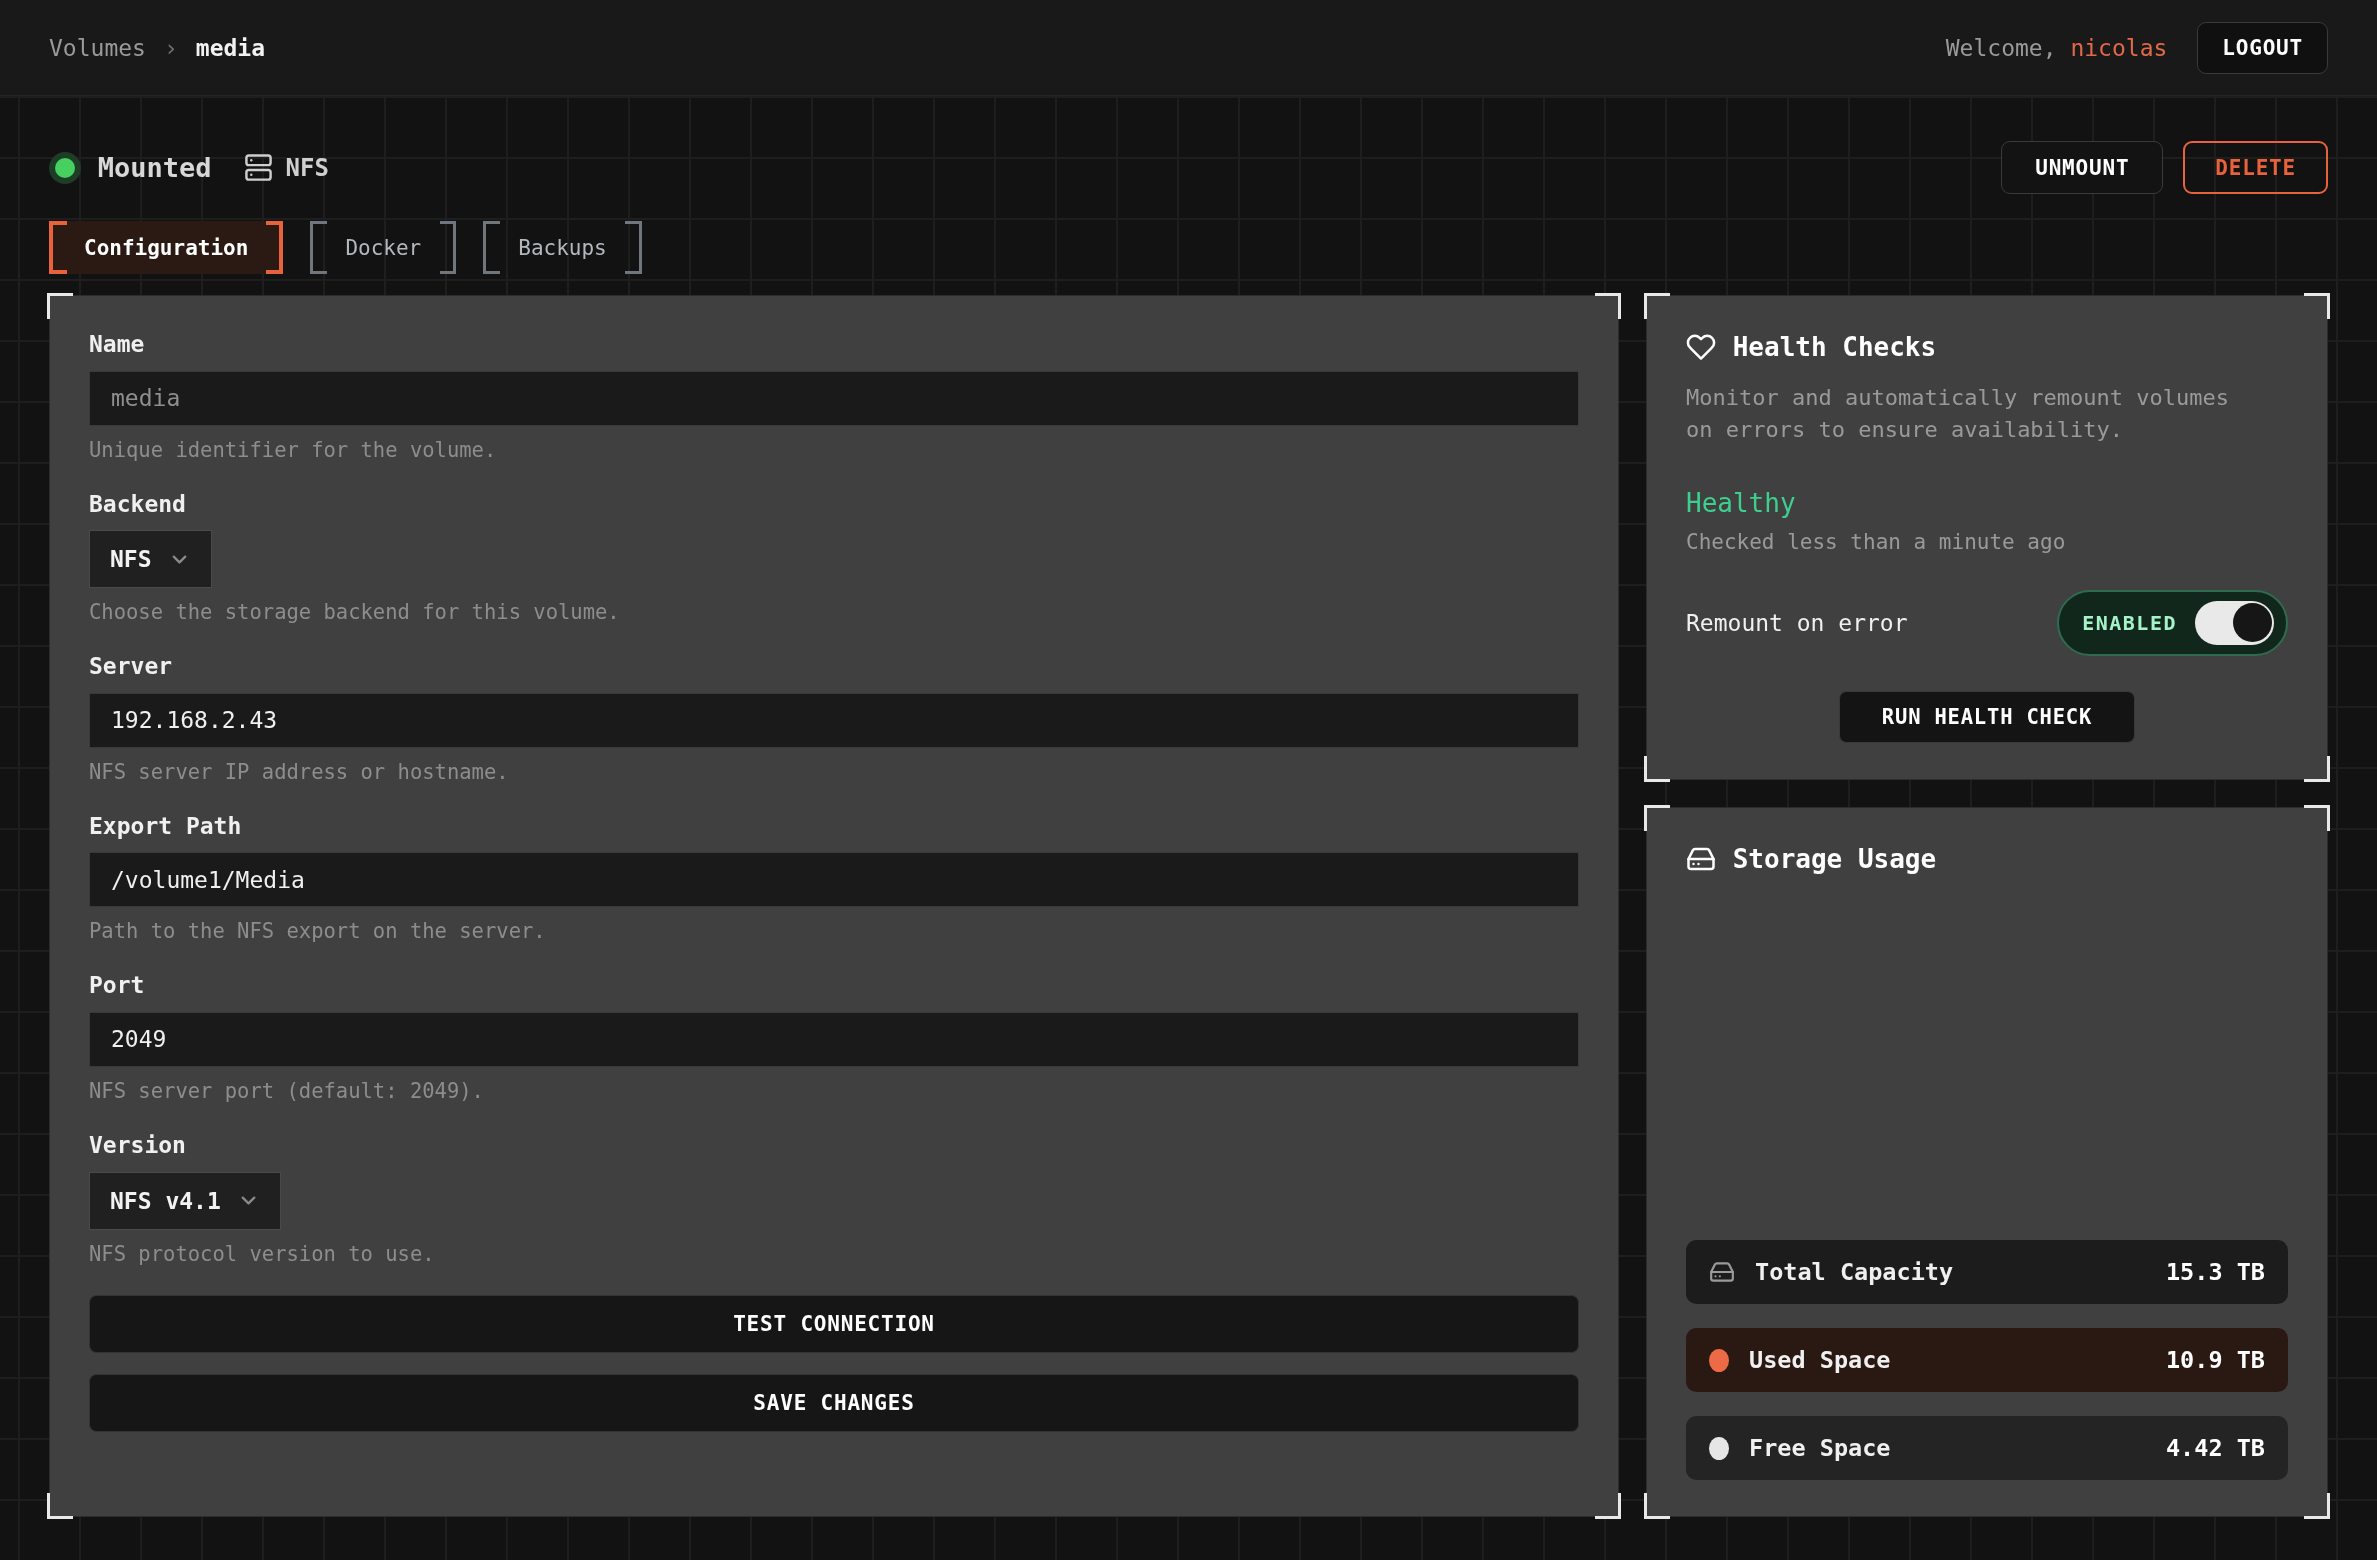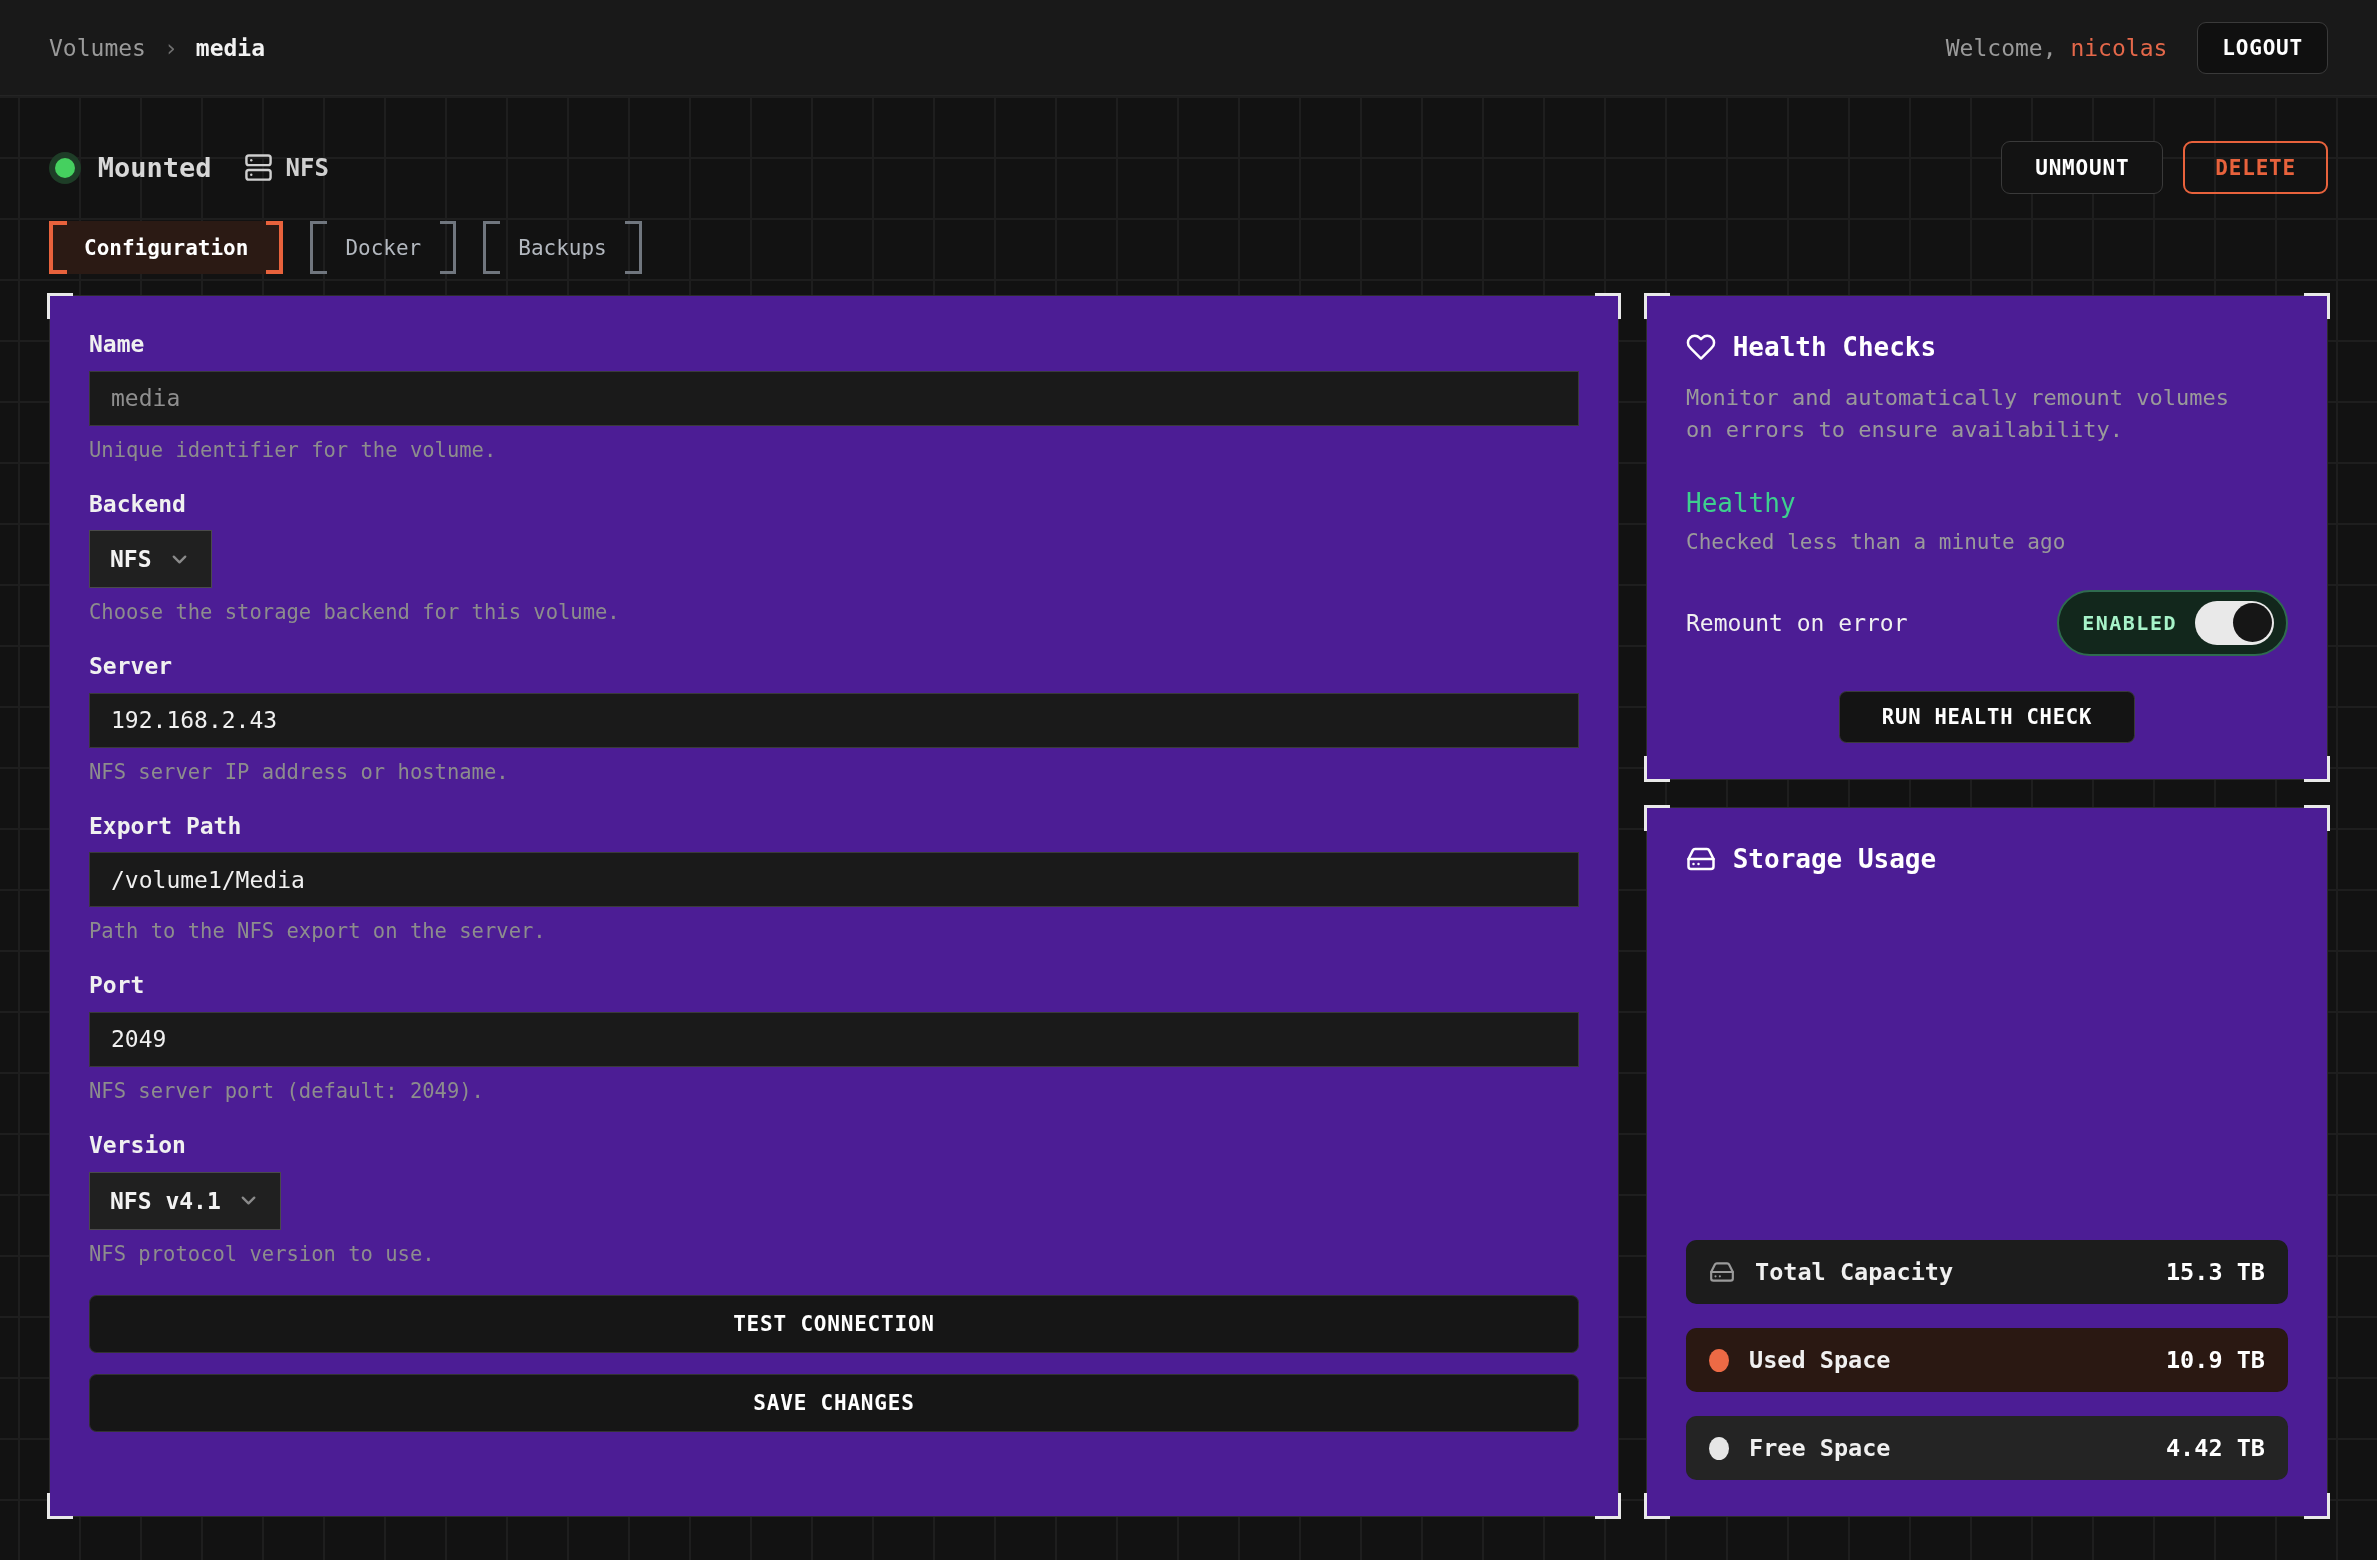--- a/index.html
+++ b/index.html
@@ -64,21 +64,21 @@
   }
   .tab::before { left:0; border-right:none; }
   .tab::after  { right:0; border-left:none; }
   .tab.active { background:#2b1a14; color:#ffffff; font-weight:bold; }
   .tab.active::before, .tab.active::after { border-color:#e8623c; border-width:4.5px; }
   .tab.active::before { border-right:none; }
   .tab.active::after  { border-left:none; }
 
   
   .layout { margin-top:21px; display:grid; grid-template-columns:1fr 682px; gap:27px; align-items:start; }
-  .panel { position:relative; background:#4c1d95; border:1.5px solid #2c2c2c; }
+  .panel { position:relative; background:#404040; border:1.5px solid #2c2c2c; }
   .corner { position:absolute; width:26px; height:26px; border:3.8px solid #e9e9e9; }
   .corner.tl { top:-3px; left:-3px;  border-right:none; border-bottom:none; }
   .corner.tr { top:-3px; right:-3px; border-left:none;  border-bottom:none; }
   .corner.bl { bottom:-3px; left:-3px;  border-right:none; border-top:none; }
   .corner.br { bottom:-3px; right:-3px; border-left:none;  border-top:none; }
 
   .config-panel { min-height:1222px; padding:35px 39px; }
   .right-col { display:flex; flex-direction:column; gap:27px; min-height:1222px; }
   .health-panel  { padding:36px 39px; }
   .storage-panel { padding:36px 39px; flex:1; display:flex; flex-direction:column;gap:48px; }

